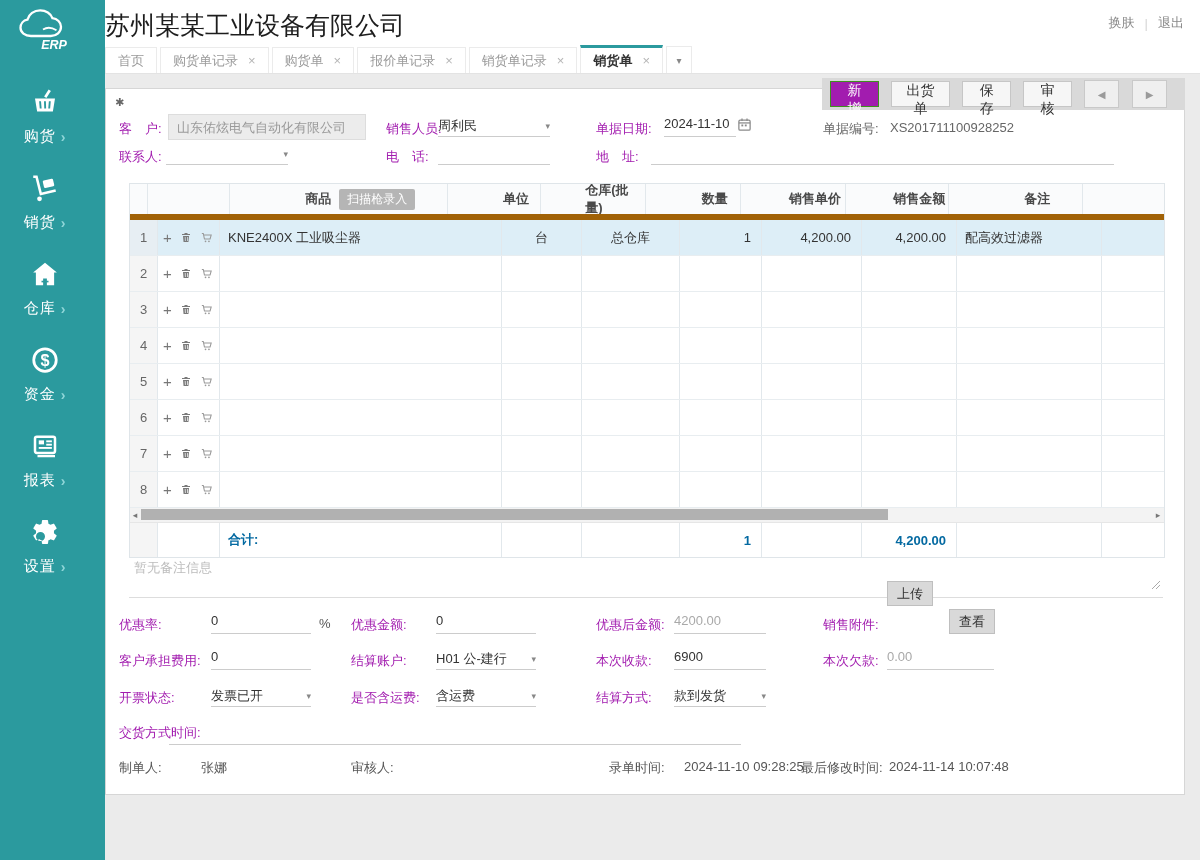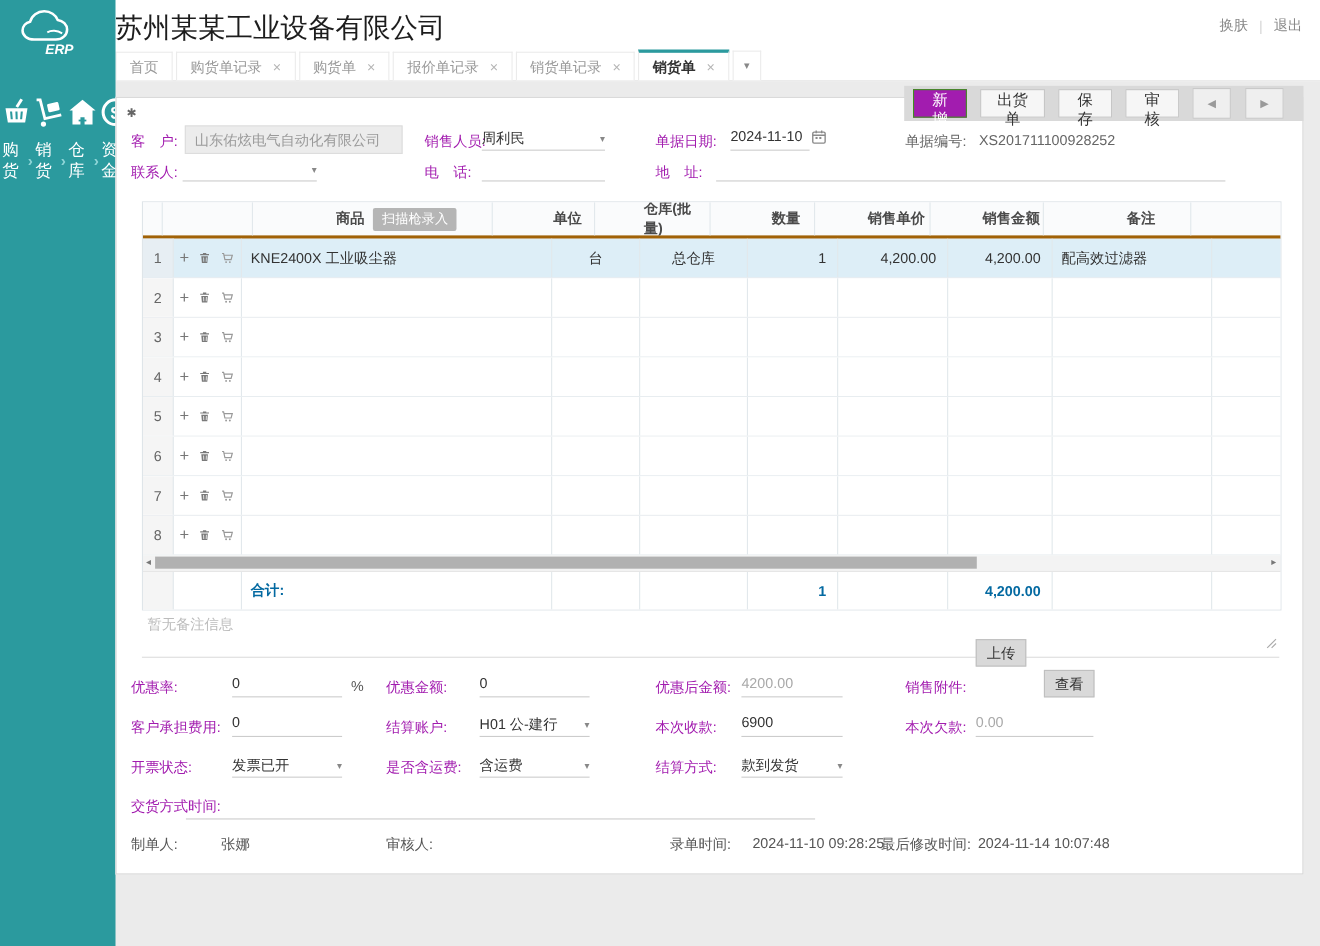--- a/index.html
+++ b/index.html
@@ -2,21 +2,21 @@
 <html><head>
 <meta charset="utf-8">
 <style>
   html,body{margin:0;padding:0;}
   body{font-family:"Liberation Sans","DejaVu Sans",sans-serif;font-size:13px;color:#333;}
   .stage{position:relative;width:1200px;height:860px;background:#ebebeb;overflow:hidden;}
 
   
   .sidebar{position:absolute;left:0;top:0;width:105px;height:860px;background:#2b9a9e;z-index:5;}
   .logo{position:absolute;top:6px;left:0;width:89px;text-align:center;}
-  .side-menu{position:absolute;top:84px;left:0;width:89px;display:flex;flex-direction:row;}
+  .side-menu{position:absolute;top:84px;left:0;width:89px;display:flex;flex-direction:column;}
   .side-item{height:86px;text-align:center;cursor:pointer;}
   .side-ico{display:block;height:34px;margin-top:3px;}
   .side-ico svg{display:inline-block;}
   .side-lab{margin-top:6px;color:#fff;font-size:15px;letter-spacing:1px;display:flex;justify-content:center;align-items:center;gap:5px;}
   .side-lab .chev{color:#8fd6d8;font-size:14px;font-weight:bold;letter-spacing:0;}
 
   
   .header{position:absolute;left:89px;top:0;width:1111px;height:73px;background:#fff;border-bottom:1px solid #e3e3e3;}
   .company{position:absolute;left:16px;top:9px;font-size:25px;font-weight:normal;color:#1d1d1d;}
   .topright{position:absolute;right:16px;top:14px;color:#888;font-size:13px;display:flex;gap:10px;align-items:center;}
@@ -46,21 +46,21 @@
   .ul{border-bottom:1px solid #ccc;height:21px;}
   .gray{color:#a9a9a9;}
   .sel{display:flex;justify-content:space-between;align-items:center;}
   .sel .caret{color:#888;font-size:9px;}
   .cust-input{position:absolute;height:26px;background:#ececec;border:1px solid #ddd;color:#9a9a9a;line-height:26px;padding-left:8px;box-sizing:border-box;overflow:hidden;white-space:nowrap;}
   .cal{position:absolute;cursor:pointer;}
 
   
   .grid{position:absolute;left:23px;top:94px;width:1036px;border:1px solid #dfe5e9;box-sizing:border-box;background:#fff;}
   .thead,.trow{display:flex;}
-  .thead{height:30px;background:#fafbfc;border-bottom:3px solid #a16207;gap:44px;}
+  .thead{height:30px;background:#fafbfc;border-bottom:6px solid #a16207;gap:44px;}
   .trow{height:35px;border-bottom:1px solid #e8edf0;background:#fff;}
   .trow.active{background:#ddeef7;}
   .trow.active .rnum{background:#e7eef3;}
   .cell{height:100%;display:flex;align-items:center;border-right:1px solid #e2e8ec;box-sizing:border-box;overflow:hidden;}
   .thead .cell{justify-content:center;font-weight:bold;color:#4a4a4a;}
   .c0{width:28px;justify-content:center;}
   .c1{width:62px;}
   .c2{width:282px;}
   .c3{width:80px;}
   .c4{width:98px;}

